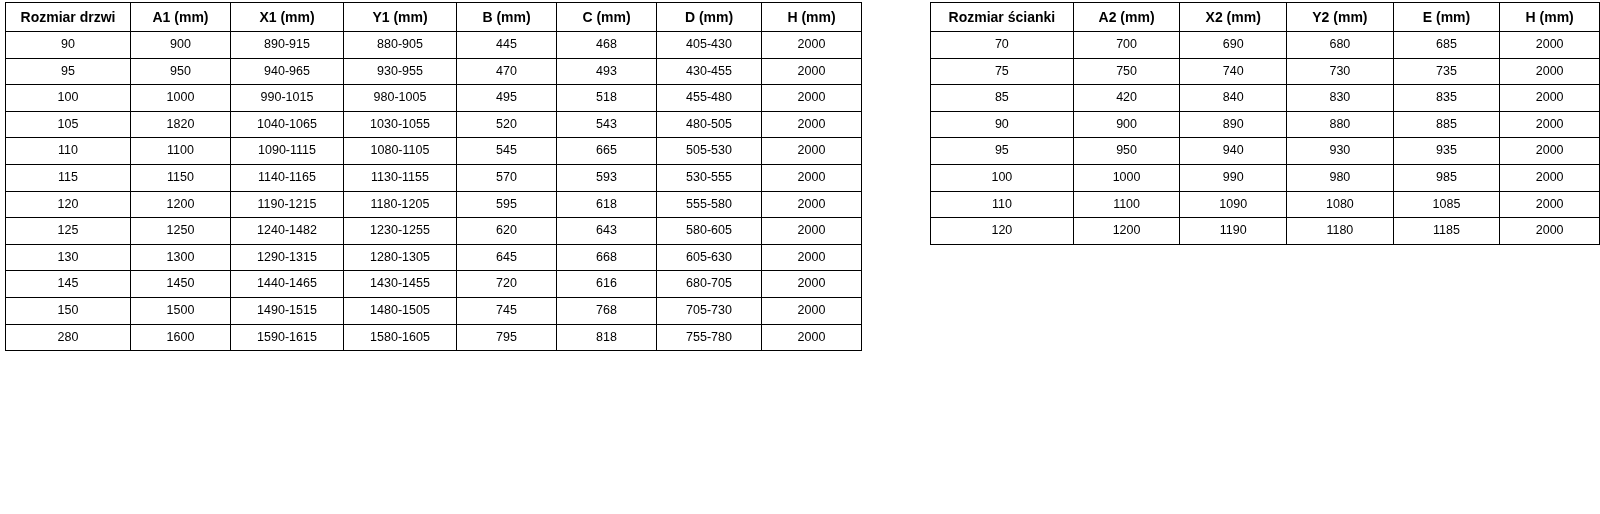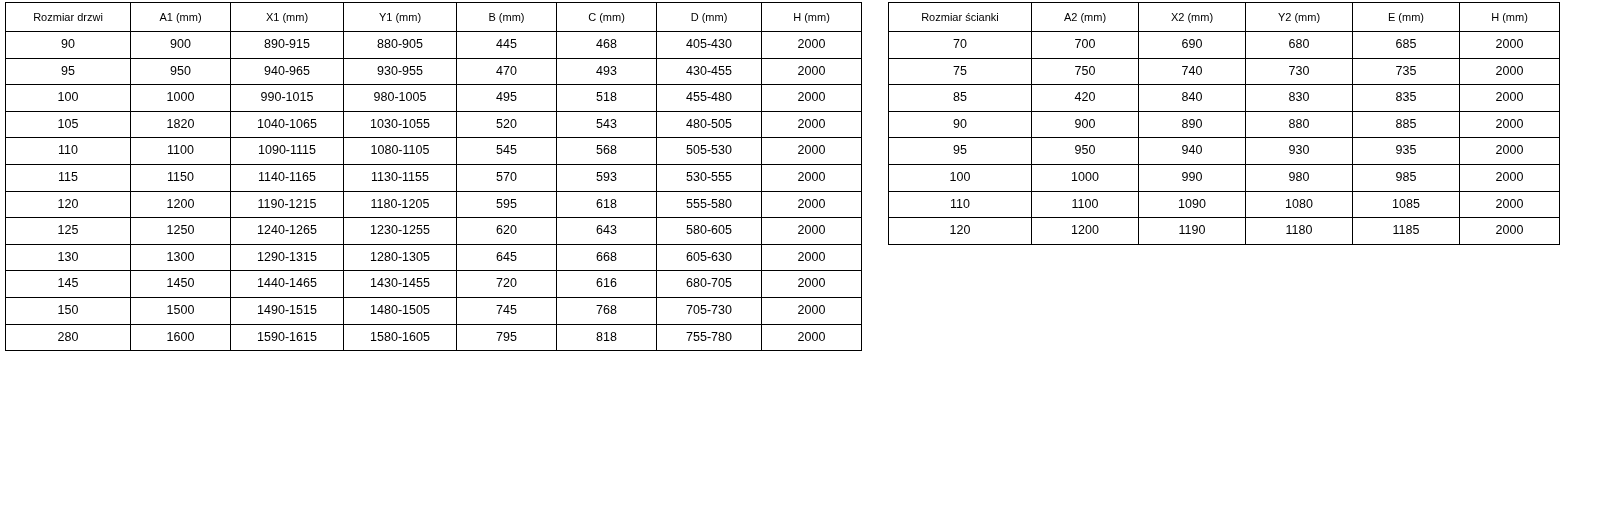--- a/index.html
+++ b/index.html
@@ -17,42 +17,42 @@
   .page {
     position: relative;
     width: 1600px;
     height: 514px;
   }
   .table-wrap {
     position: absolute;
     top: 0;
   }
   #doors-wrap { left: 5px; top: 2px; }
-  #walls-wrap { left: 888px; top: 2px; }
+  #walls-wrap { left: 930px; top: 2px; }
 
   table.spec {
     border-collapse: collapse;
     table-layout: fixed;
   }
   table.spec td, table.spec th {
     border: 1px solid #000000;
     text-align: center;
     vertical-align: middle;
     font-size: 12.5px;
     font-weight: normal;
     padding: 0;
     height: 25.6px;
     line-height: 25.6px;
     white-space: nowrap;
   }
   table.spec thead th {
-    font-weight: normal;
+    font-weight: bold;
     height: 28px;
     line-height: 28px;
-    font-size: 11px;
+    font-size: 14px;
   }
 
   
   #doors-table col.c0 { width: 125px; }
   #doors-table col.c1 { width: 100px; }
   #doors-table col.c2 { width: 113px; }
   #doors-table col.c3 { width: 113px; }
   #doors-table col.c4 { width: 100px; }
   #doors-table col.c5 { width: 100px; }
   #doors-table col.c6 { width: 105px; }
@@ -135,21 +135,21 @@
             <td>543</td>
             <td>480-505</td>
             <td>2000</td>
           </tr>
           <tr>
             <td>110</td>
             <td>1100</td>
             <td>1090-1115</td>
             <td>1080-1105</td>
             <td>545</td>
-            <td>568</td>
+            <td>665</td>
             <td>505-530</td>
             <td>2000</td>
           </tr>
           <tr>
             <td>115</td>
             <td>1150</td>
             <td>1140-1165</td>
             <td>1130-1155</td>
             <td>570</td>
             <td>593</td>
@@ -162,21 +162,21 @@
             <td>1190-1215</td>
             <td>1180-1205</td>
             <td>595</td>
             <td>618</td>
             <td>555-580</td>
             <td>2000</td>
           </tr>
           <tr>
             <td>125</td>
             <td>1250</td>
-            <td>1240-1265</td>
+            <td>1240-1482</td>
             <td>1230-1255</td>
             <td>620</td>
             <td>643</td>
             <td>580-605</td>
             <td>2000</td>
           </tr>
           <tr>
             <td>130</td>
             <td>1300</td>
             <td>1290-1315</td>

